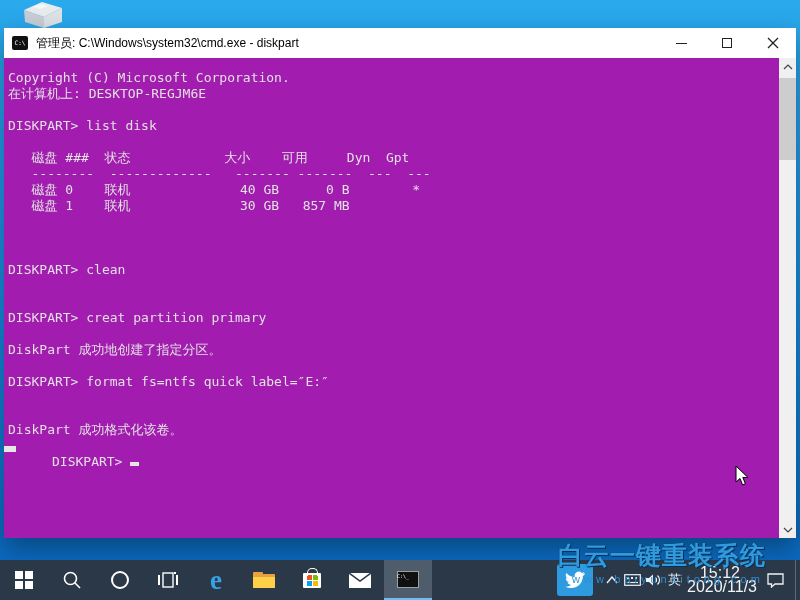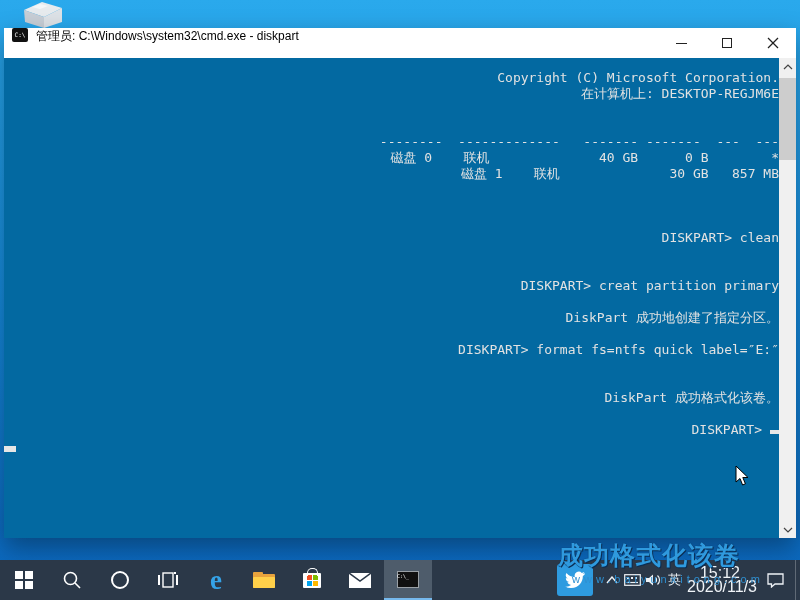--- a/index.html
+++ b/index.html
@@ -14,41 +14,41 @@
   .recycle-peek { position:absolute; left:18px; top:0; }
 
   
   .cmd-window {
     position:absolute; left:4px; top:28px; width:792px; height:510px;
     box-shadow:0 10px 24px rgba(0,0,0,.35);
     background:#0c0c0c;
   }
   .titlebar {
     position:absolute; left:0; top:0; right:0; height:30px;
-    background:#ffffff; display:flex; align-items:flex-start;
+    background:#ffffff; display:flex; align-items:center;
   }
   .title-icon {
     width:16px; height:14px; margin-left:8px; background:#111;
     border-radius:2px; color:#fff; font-family:"DejaVu Sans Mono",monospace;
     font-size:6px; line-height:14px; text-align:center; flex:0 0 auto;
   }
   .title-text {
     margin-left:8px; font-size:12px; color:#000; white-space:nowrap;
     overflow:hidden; flex:1 1 auto;
   }
   .win-btns { display:flex; height:30px; flex:0 0 auto; }
   .win-btn { width:46px; height:30px; display:flex; align-items:center; justify-content:center; }
   .glyph-min { width:11px; height:1px; background:#222; }
   .glyph-max { width:10px; height:10px; border:1px solid #222; }
 
   .console {
     position:absolute; left:0; top:30px; right:17px; bottom:0;
-    background:#0369a1; overflow:hidden;
+    background:#a21caf; overflow:hidden;
     font-family:"DejaVu Sans Mono","Liberation Mono",monospace;
-    font-size:13px; color:#e2e2e2; padding:12px 0 0 4px;text-align:right;
+    font-size:13px; color:#e2e2e2; padding:12px 12px 0 4px;
   }
   .cline { height:16px; line-height:16px; white-space:pre; }
   .prompt-line { height:16px; line-height:16px; white-space:pre;margin-left:44px; }
   .block-cursor {
     display:inline-block; width:9px; height:4px; background:#e6e6e6;
     margin-left:8px; vertical-align:baseline;
   }
   .progress-artifact {
     position:absolute; left:0; top:388px; width:12px; height:6px; background:#e6e6e6;
   }
@@ -145,21 +145,23 @@
         </svg>
       </div>
     </div>
   </div>
 
   <div class="console">
     <div>
         <div class="cline">Copyright (C) Microsoft Corporation.</div>
         <div class="cline">在计算机上: DESKTOP-REGJM6E</div>
         <div class="cline"></div>
-        <div class="cline"></div>
+        <div class="cline">DISKPART&gt; list disk</div>
+        <div class="cline"></div>
+        <div class="cline">   磁盘 ###  状态            大小    可用     Dyn  Gpt</div>
         <div class="cline">   --------  -------------   ------- -------  ---  ---</div>
         <div class="cline">   磁盘 0    联机              40 GB      0 B        *</div>
         <div class="cline">   磁盘 1    联机              30 GB   857 MB</div>
         <div class="cline"></div>
         <div class="cline"></div>
         <div class="cline"></div>
         <div class="cline">DISKPART&gt; clean</div>
         <div class="cline"></div>
         <div class="cline"></div>
         <div class="cline">DISKPART&gt; creat partition primary</div>
@@ -286,21 +288,21 @@
     <div class="action-center">
       <svg width="17" height="15" viewBox="0 0 17 15">
         <path d="M1 1 h15 v10 h-8 l-3.5 3 v-3 H1 z" fill="none" stroke="#eef2f6" stroke-width="1.3"></path>
       </svg>
     </div>
     <div class="show-desktop"></div>
   </div>
 </div>
 
 <div class="watermark">
-  <div class="wm-title">成功格式化该卷</div>
+  <div class="wm-title">白云一键重装系统</div>
   <div class="wm-url">www.baiyunxitong.com</div>
 </div>
 
 <div class="mouse-cursor">
   <svg width="16" height="22" viewBox="0 0 16 22">
     <polygon points="1,1 1,17 5,13.5 7.6,20 10.4,18.8 7.8,12.5 13,12.5" fill="#fff" stroke="#000" stroke-width="1"></polygon>
   </svg>
 </div>
 
 </body></html>

